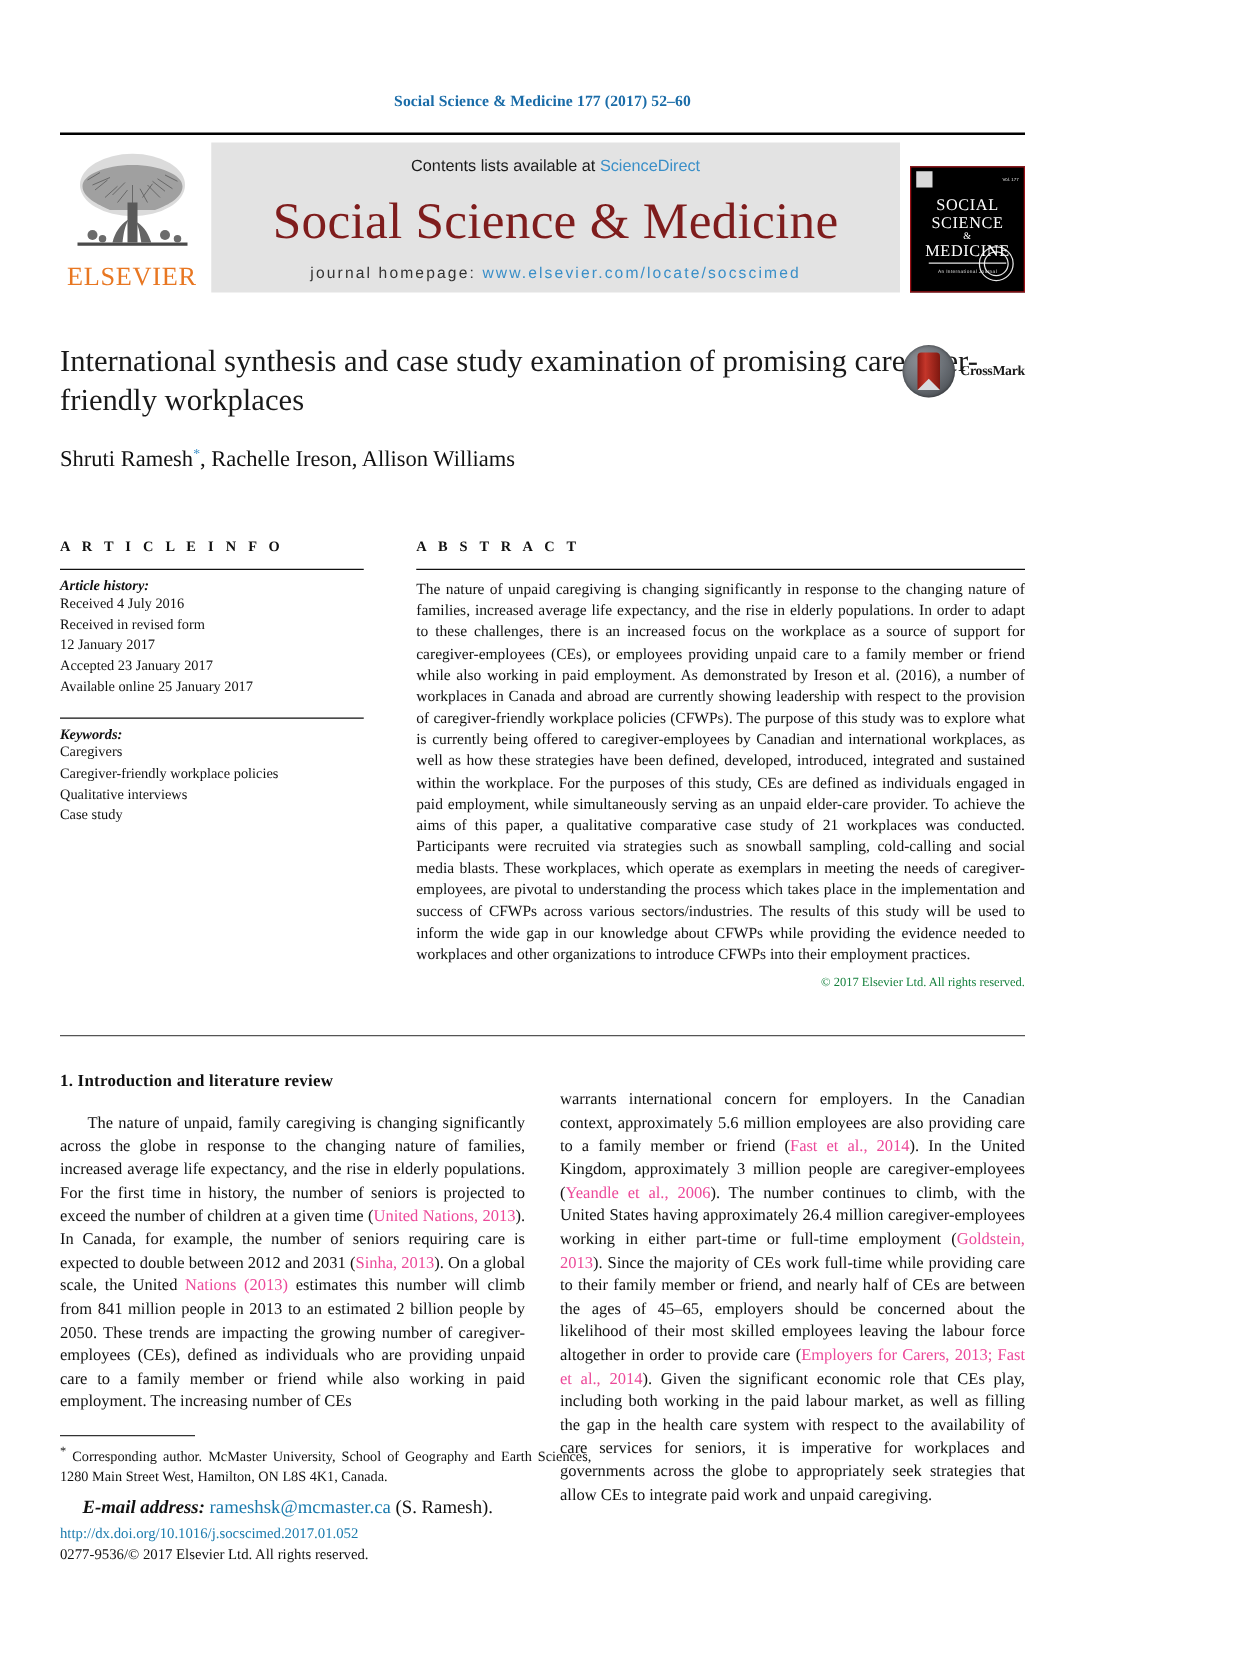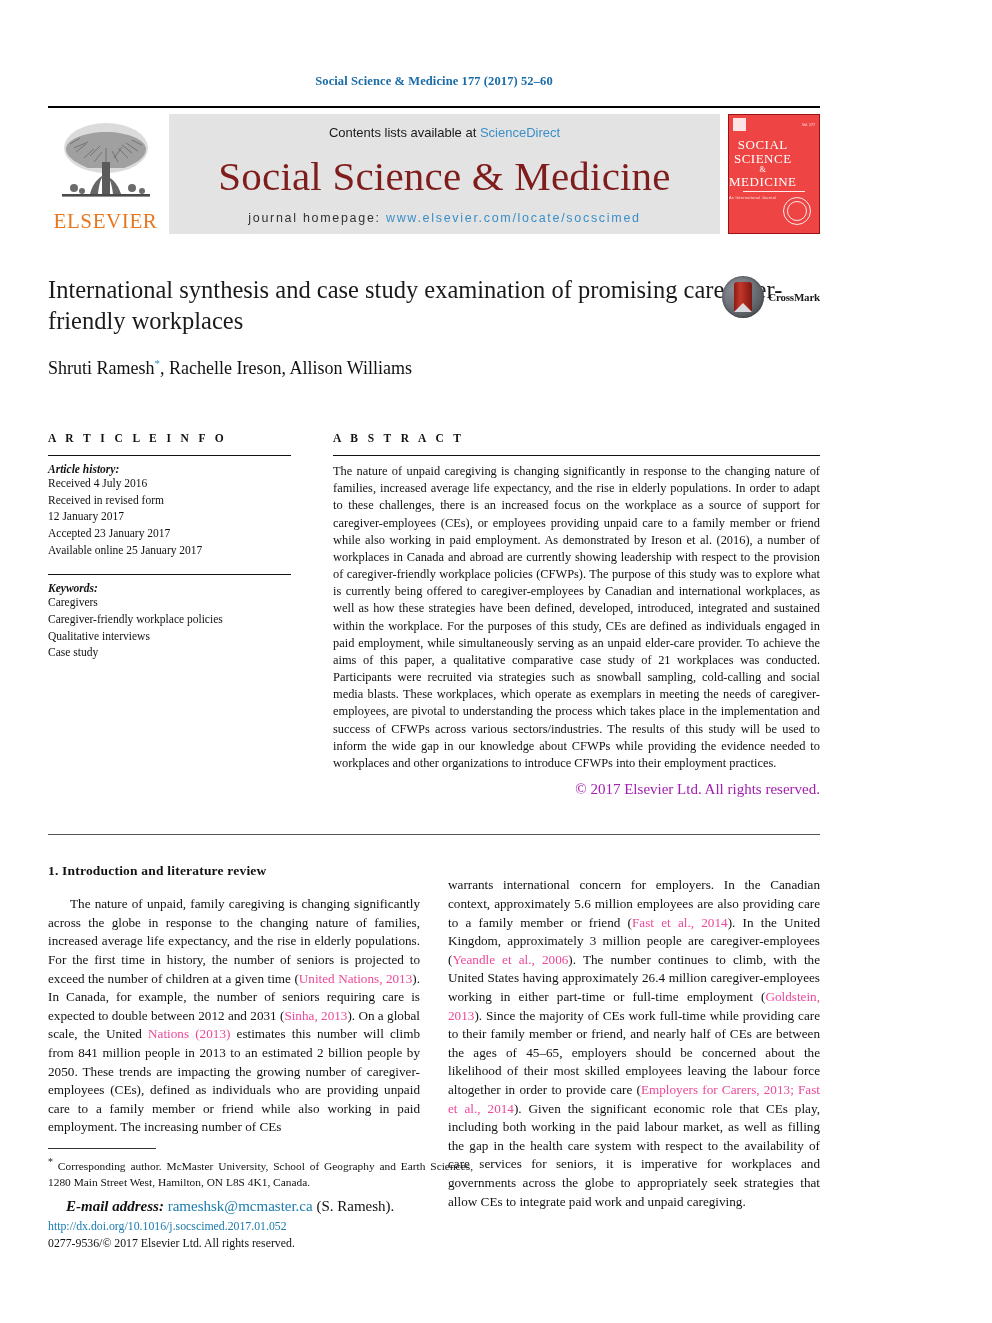--- a/index.html
+++ b/index.html
@@ -102,28 +102,29 @@
     letter-spacing: 1.7px;
     color: #333;
   }
   .homepage-line .url {
     color: #3a8fc8;
   }
 
   .cover-thumb {
     flex: 0 0 92px;
     width: 92px;
-    background: #ef4444;
+    background: #000000;
     position: relative;
     display: flex;
     flex-direction: column;
-    align-items: flex-start;
+    align-items: center;
     border: 1px solid #9c1016;
     box-sizing: border-box;
     overflow: hidden;
+    margin-top: 19px;
   }
   .cover-topbar {
     width: 100%;
     height: 17px;
     display: flex;
     justify-content: space-between;
     align-items: center;
     padding: 2px 4px 0 4px;
     box-sizing: border-box;
   }
@@ -291,23 +292,23 @@
     font-family: "Liberation Serif", serif;
     font-size: 12.4px;
     line-height: 1.385;
     text-align: justify;
     color: #111;
     hyphens: auto;
   }
   .copyright {
     text-align: right;
     font-family: "Liberation Serif", serif;
-    font-size: 15px;
+    font-size: 10px;
     margin-top: 9px;
-    color: #a21caf;
+    color: #15803d;
   }
 
   .divider-wide {
     margin: 36px 48px 0 48px;
     border-top: 1.1px solid #555;
   }
 
   
   .body-cols {
     margin: 28px 48px 0 48px;

